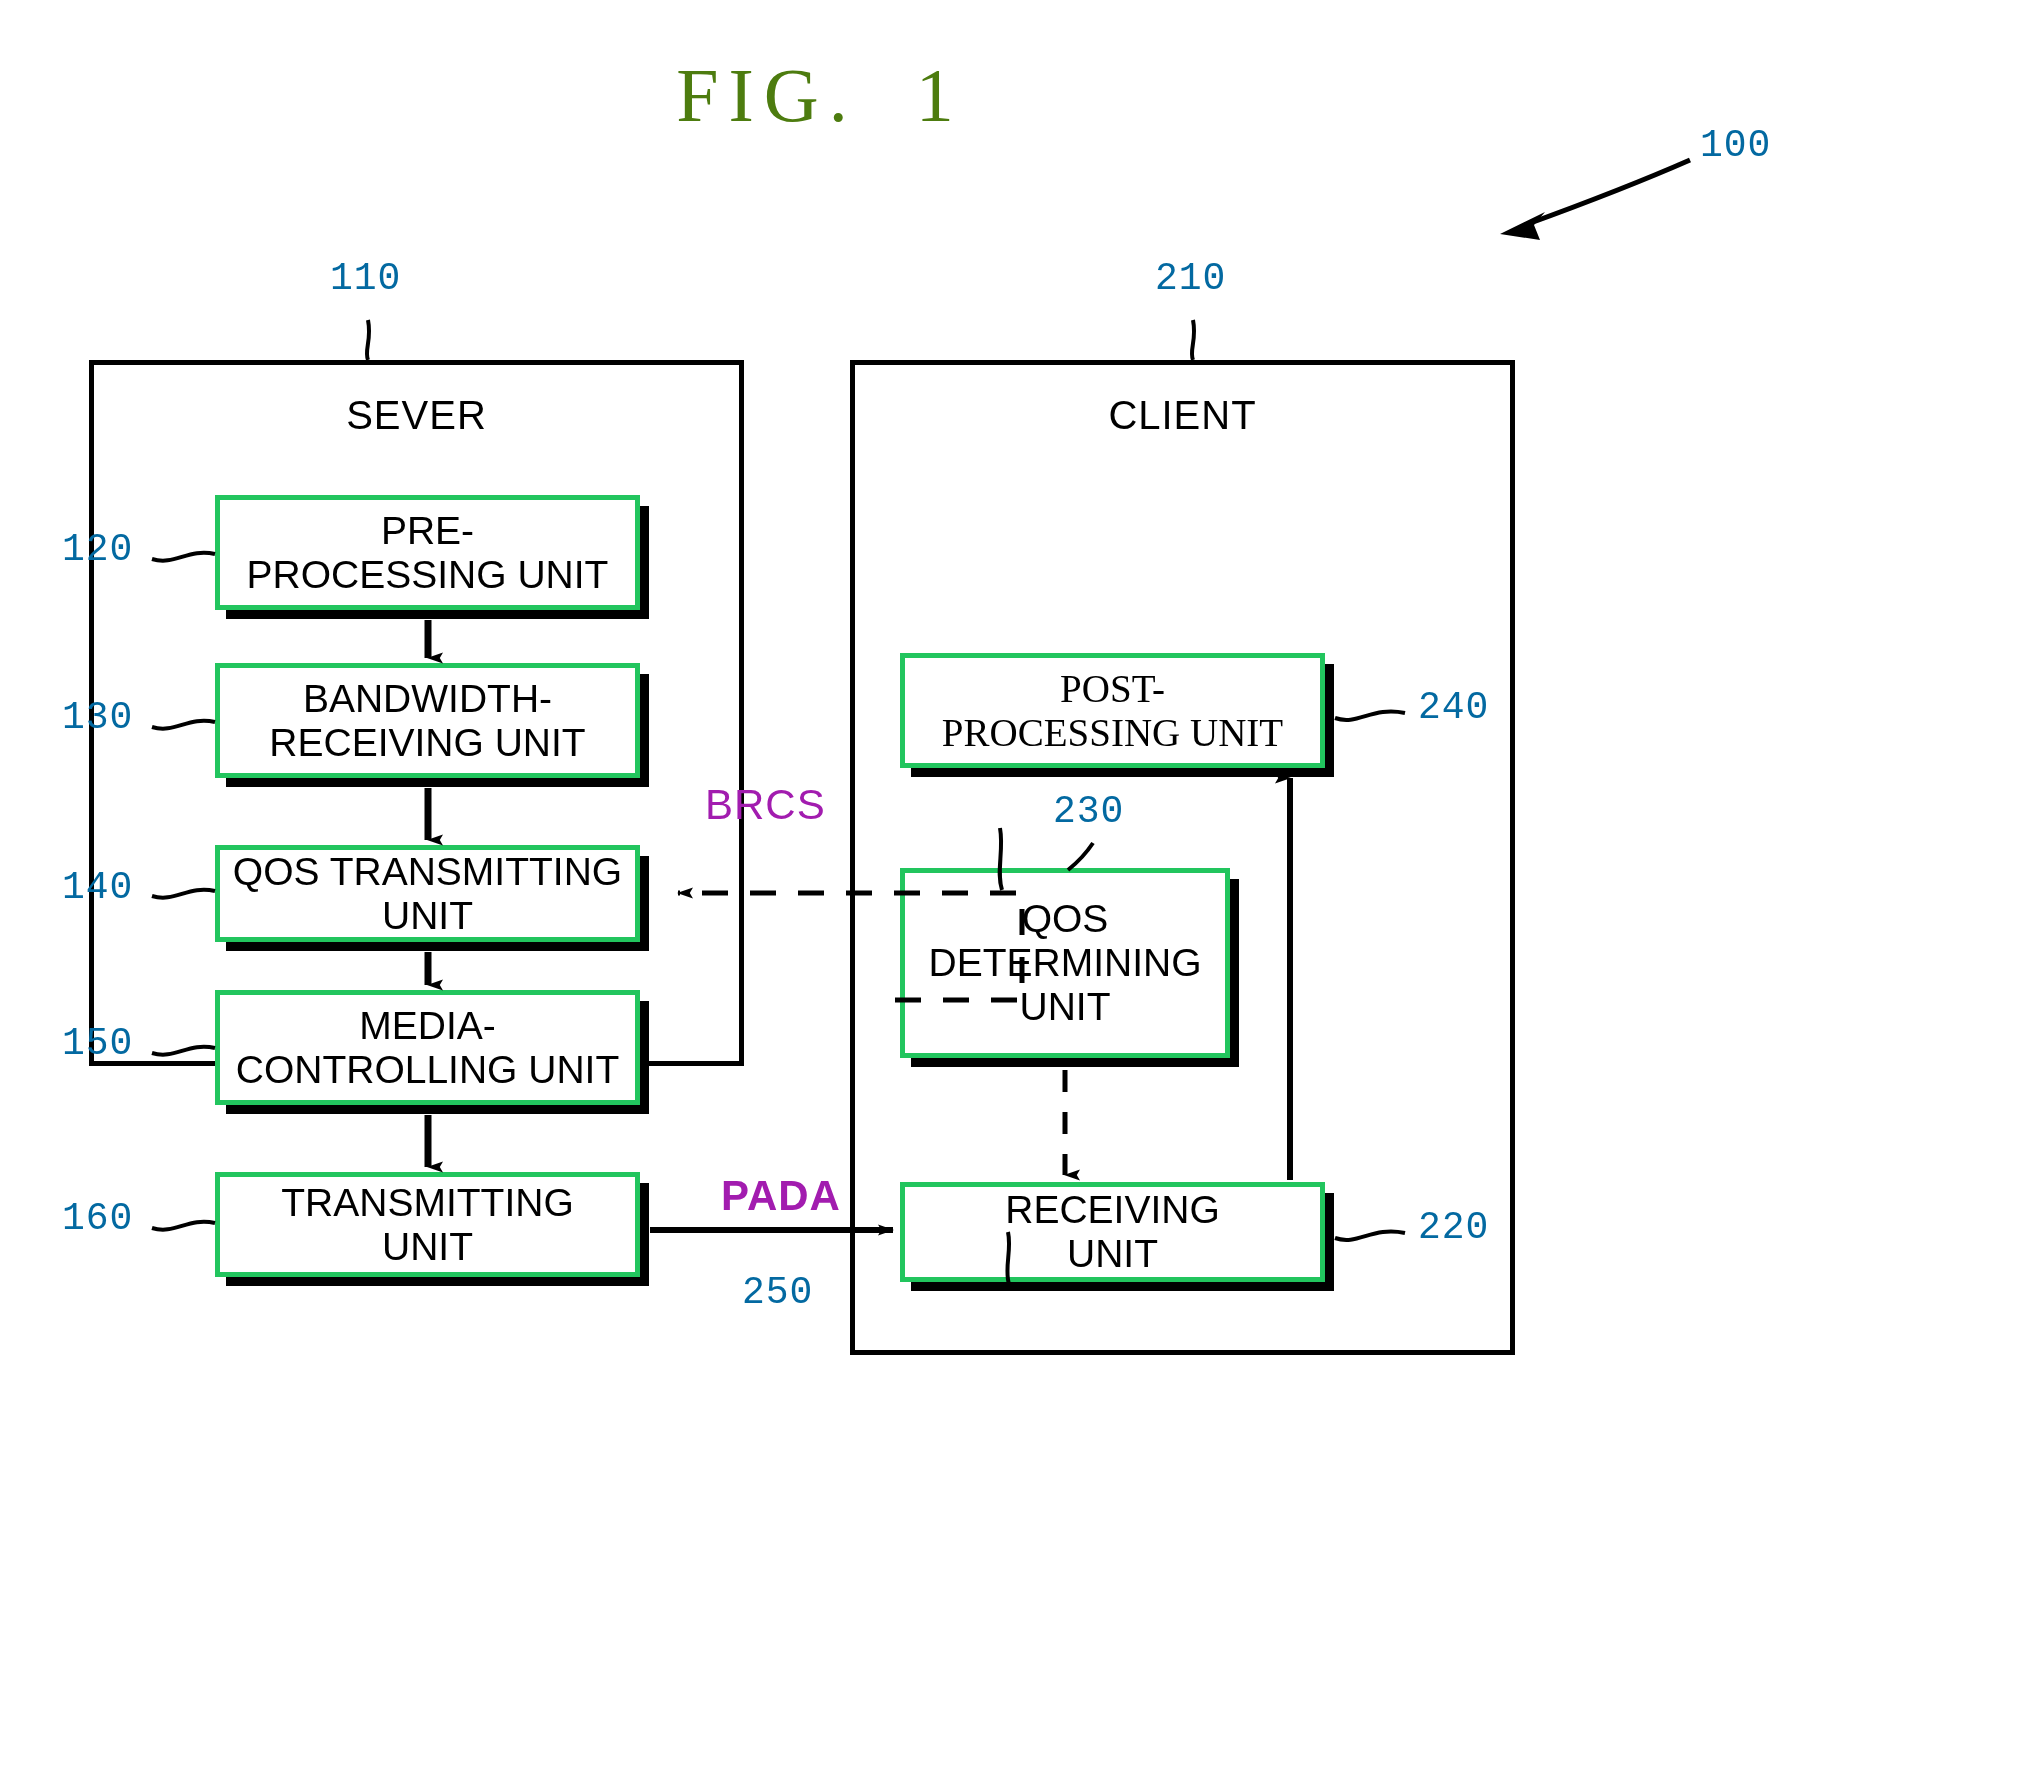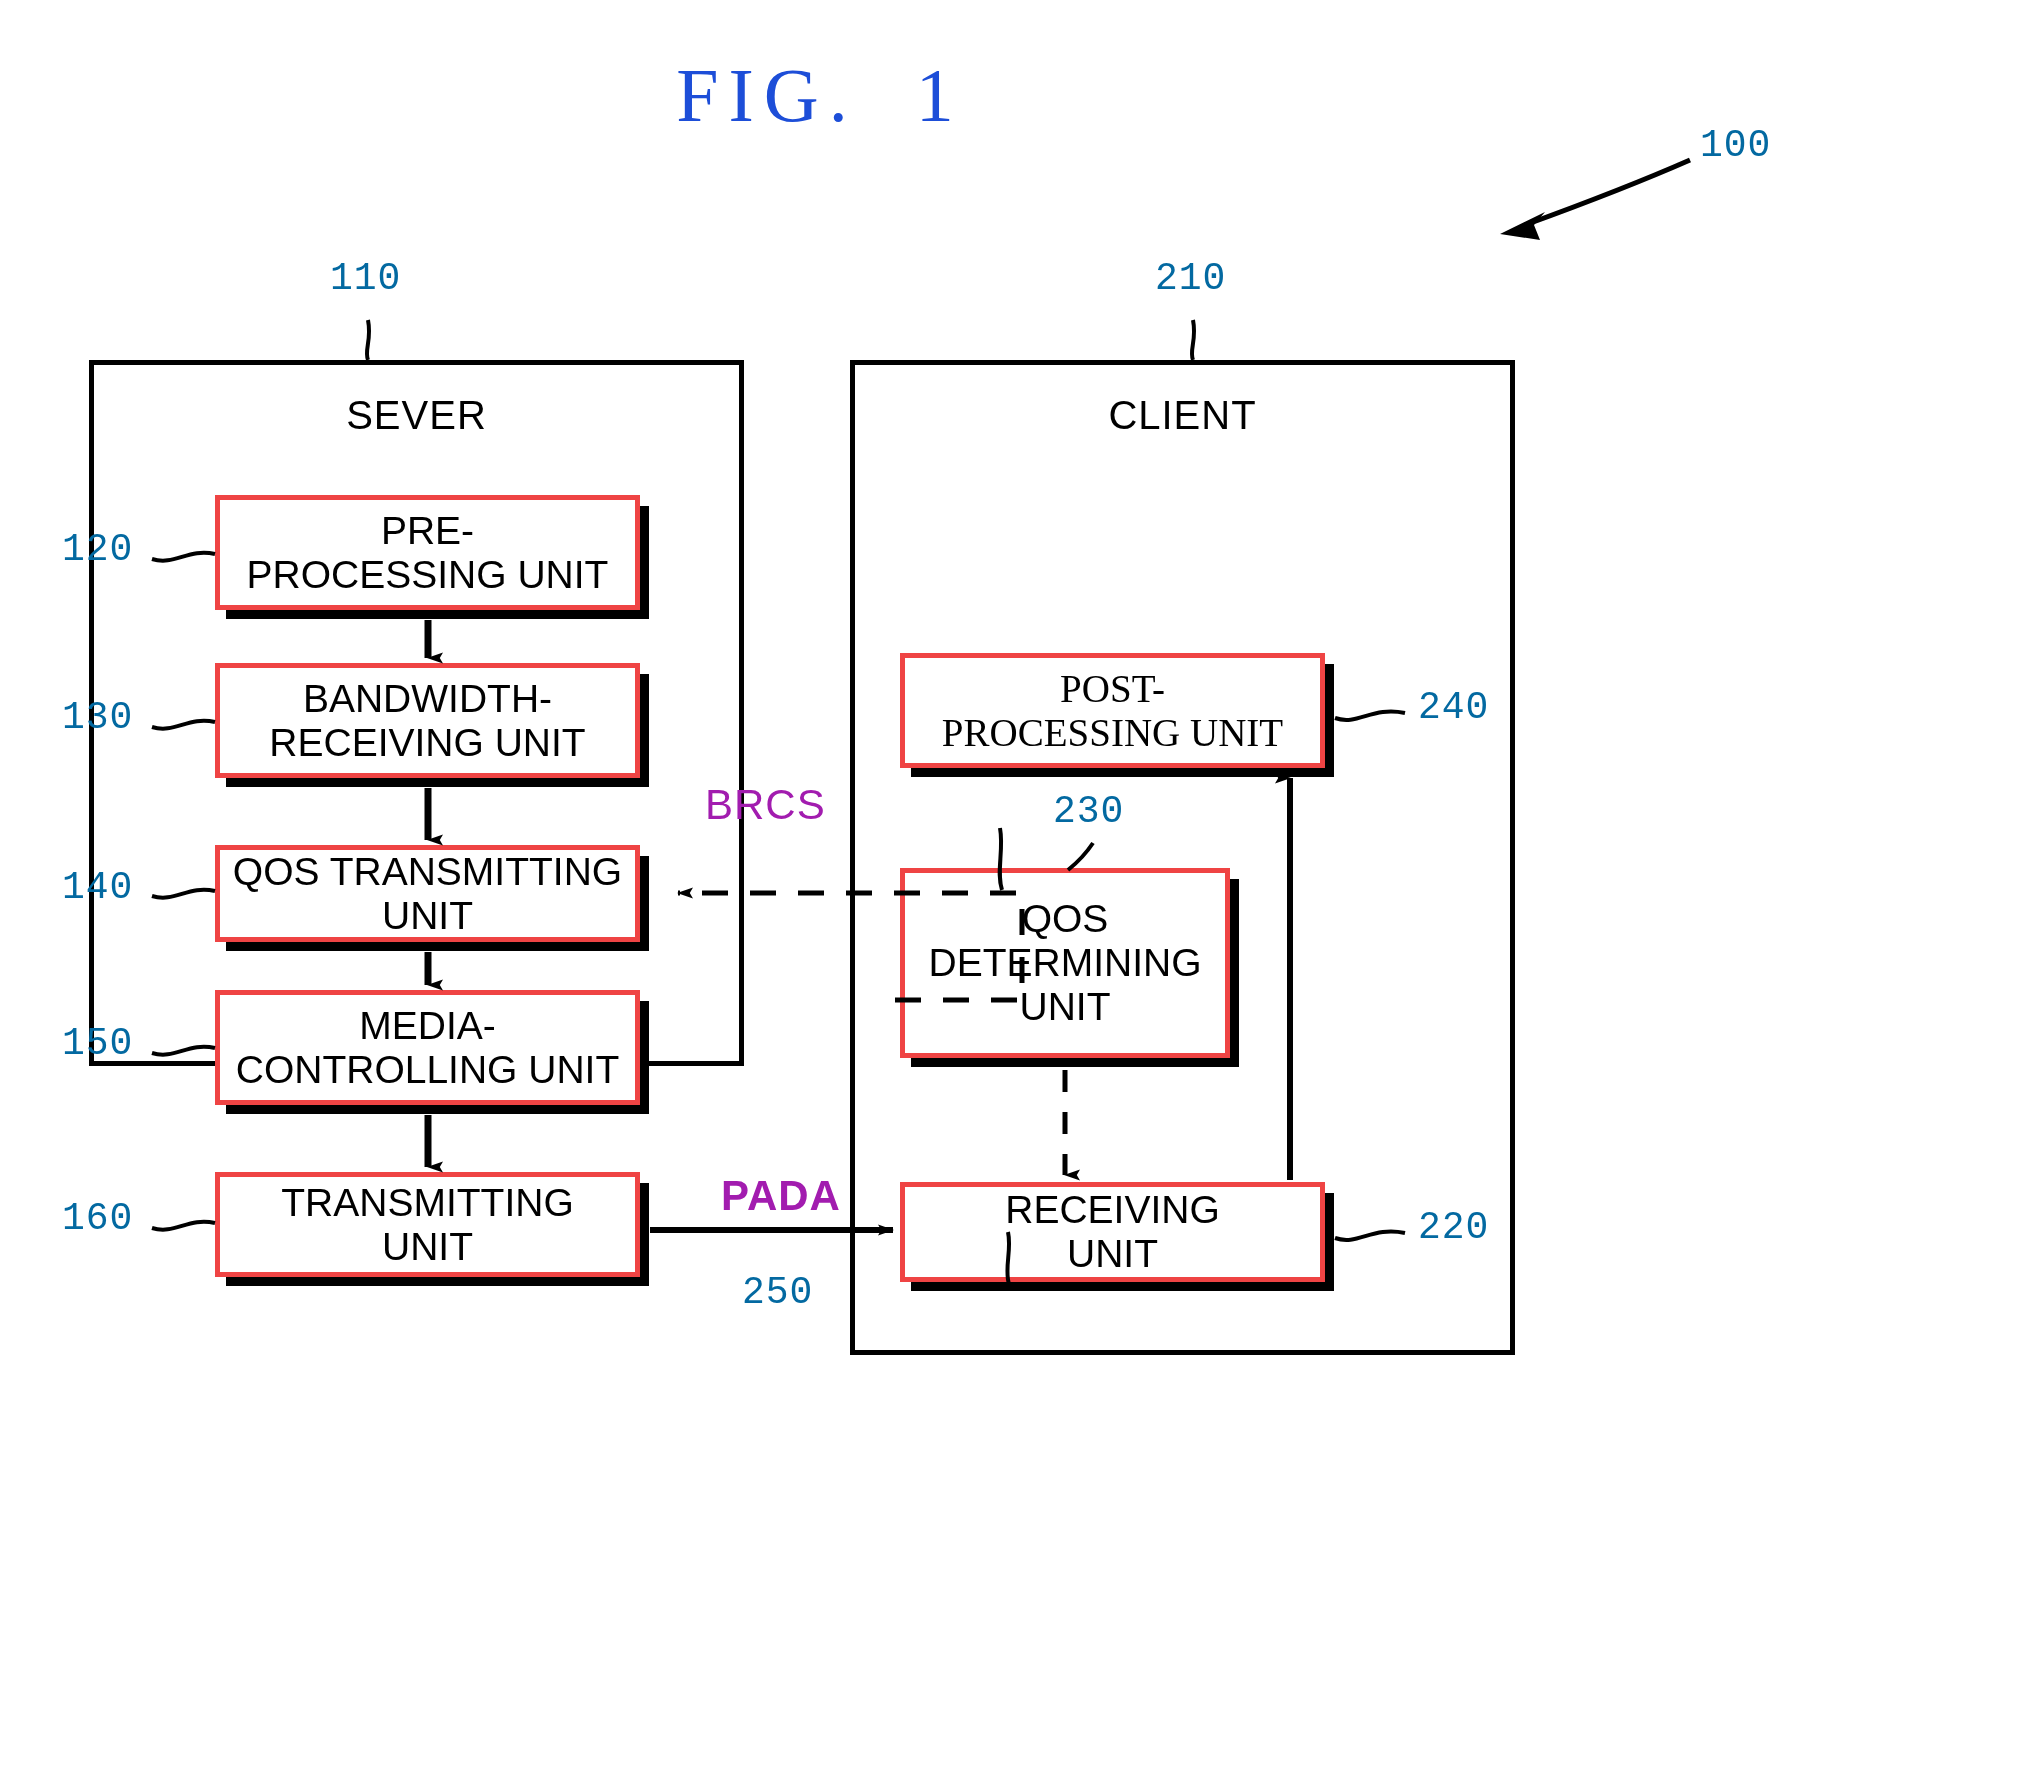--- a/index.html
+++ b/index.html
@@ -3,35 +3,35 @@
 <meta charset="utf-8">
 <title>FIG. 1</title>
 <style>
   html,body{margin:0;padding:0;background:#ffffff;}
   body{width:2031px;height:1773px;position:relative;font-family:"Liberation Sans",sans-serif;color:#000;}
   #root{position:absolute;left:0;top:0;width:2031px;height:1773px;overflow:hidden;}
 
   .fig-title{
     position:absolute;left:0;top:52px;width:1640px;text-align:center;
     font-family:"Liberation Serif",serif;font-size:76px;letter-spacing:10px;
-    color:#1d4ed8;white-space:pre;
+    color:#4d7c0f;white-space:pre;
   }
 
   
   .outer-box{
     position:absolute;border:5px solid #000;background:#fff;box-sizing:border-box;
   }
   .outer-title{
     position:absolute;width:100%;text-align:center;top:28px;left:0;
     font-size:40px;letter-spacing:1px;font-family:"Liberation Sans",sans-serif;
   }
 
   
   .unit-box{
-    position:absolute;border:5px solid #ef4444;background:#fff;box-sizing:border-box;
+    position:absolute;border:5px solid #22c55e;background:#fff;box-sizing:border-box;
     box-shadow:10px 10px 0 -1px #000;
     display:flex;align-items:center;justify-content:center;text-align:center;
     font-size:39px;line-height:1.12;letter-spacing:0px;
     font-family:"Liberation Sans",sans-serif;
     white-space:pre-line;
     padding:0 4px;
   }
 
   .ref-num{
     position:absolute;font-size:38px;font-family:Liberation Mono, monospace;

